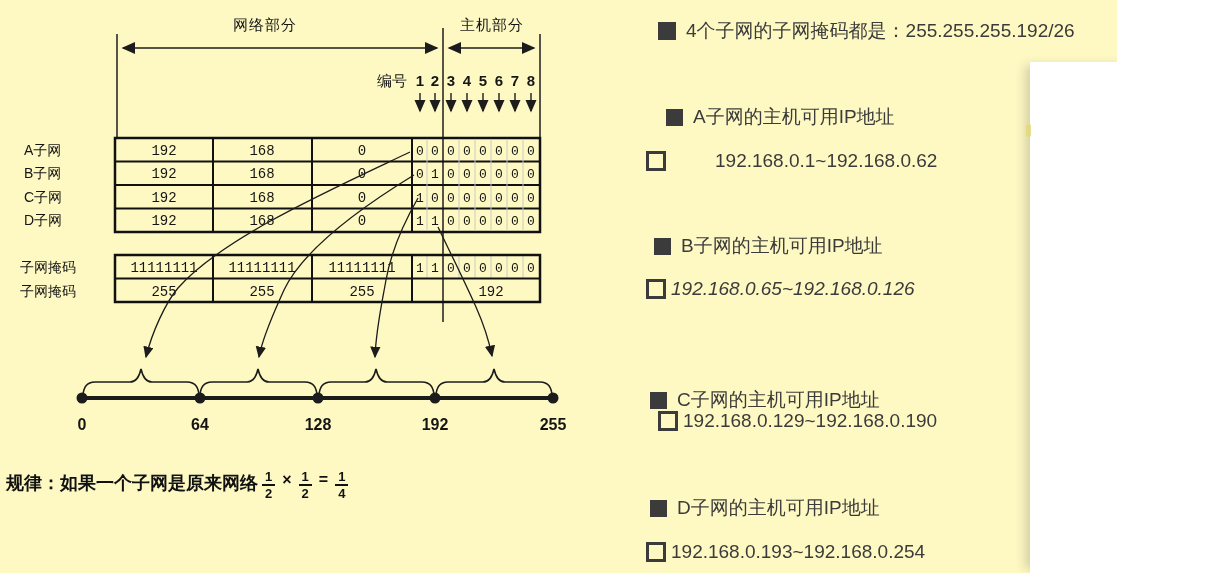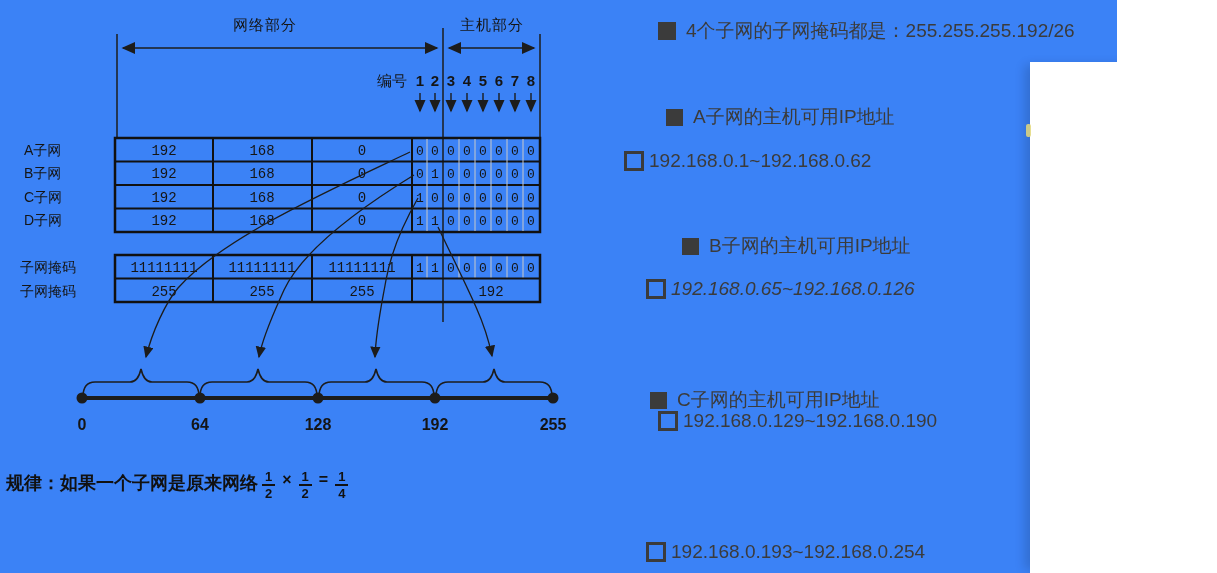--- a/index.html
+++ b/index.html
@@ -1,18 +1,18 @@
 <!DOCTYPE html>
 <html><head>
 <meta charset="utf-8">
 <style>
   html,body{margin:0;padding:0;}
   .stage{
     position:relative;width:1117px;height:573px;overflow:hidden;
-    background:#3b82f6;font-family:"Liberation Sans","DejaVu Sans",sans-serif;color:#1c1c1c;
+    background:#fef9c3;font-family:"Liberation Sans","DejaVu Sans",sans-serif;color:#1c1c1c;
   }
   
   .panel{
     position:absolute;left:1030px;top:62px;width:183px;height:511px;
     background:#ffffff;box-shadow:-8px 0 10px -3px rgba(0,0,0,.16);
   }
   .speck{position:absolute;left:1026px;top:124px;width:5px;height:13px;
     background:#e3d87b;border-radius:2px;opacity:.85;}
   
   .diagram{position:absolute;left:0;top:0;}
@@ -246,41 +246,45 @@
 
   <div class="note" style="left:658px;top:17px;">
     <span class="sq-fill" style="width:18px;height:18px;"></span>
     <span>4个子网的子网掩码都是：255.255.255.192/26</span>
   </div>
 
   <div class="note" style="left:650px;top:103px;padding-left:16px;">
     <span class="sq-fill"></span>
     <span>A子网的主机可用IP地址</span>
   </div>
-  <div class="note" style="left:624px;top:147px;">
+  <div class="note" style="left:646px;top:147px;gap:44px;">
     <span class="sq-open"></span>
     <span>192.168.0.1~192.168.0.62</span>
   </div>
 
-  <div class="note" style="left:682px;top:232px;">
+  <div class="note" style="left:654px;top:232px;">
     <span class="sq-fill"></span>
     <span>B子网的主机可用IP地址</span>
   </div>
   <div class="note" style="left:646px;top:275px;font-style:italic;">
     <span class="sq-open"></span>
     <span>192.168.0.65~192.168.0.126</span>
   </div>
 
   <div class="note" style="left:650px;top:362px;margin-top:24px;">
     <span class="sq-fill"></span>
     <span>C子网的主机可用IP地址</span>
   </div>
   <div class="note" style="left:646px;top:407px;padding-left:12px;">
     <span class="sq-open"></span>
     <span>192.168.0.129~192.168.0.190</span>
   </div>
 
+  <div class="note" style="left:650px;top:494px;">
+    <span class="sq-fill"></span>
+    <span>D子网的主机可用IP地址</span>
+  </div>
   <div class="note" style="left:646px;top:538px;text-align:center;">
     <span class="sq-open"></span>
     <span>192.168.0.193~192.168.0.254</span>
   </div>
 
 </div>
 
 </body></html>

